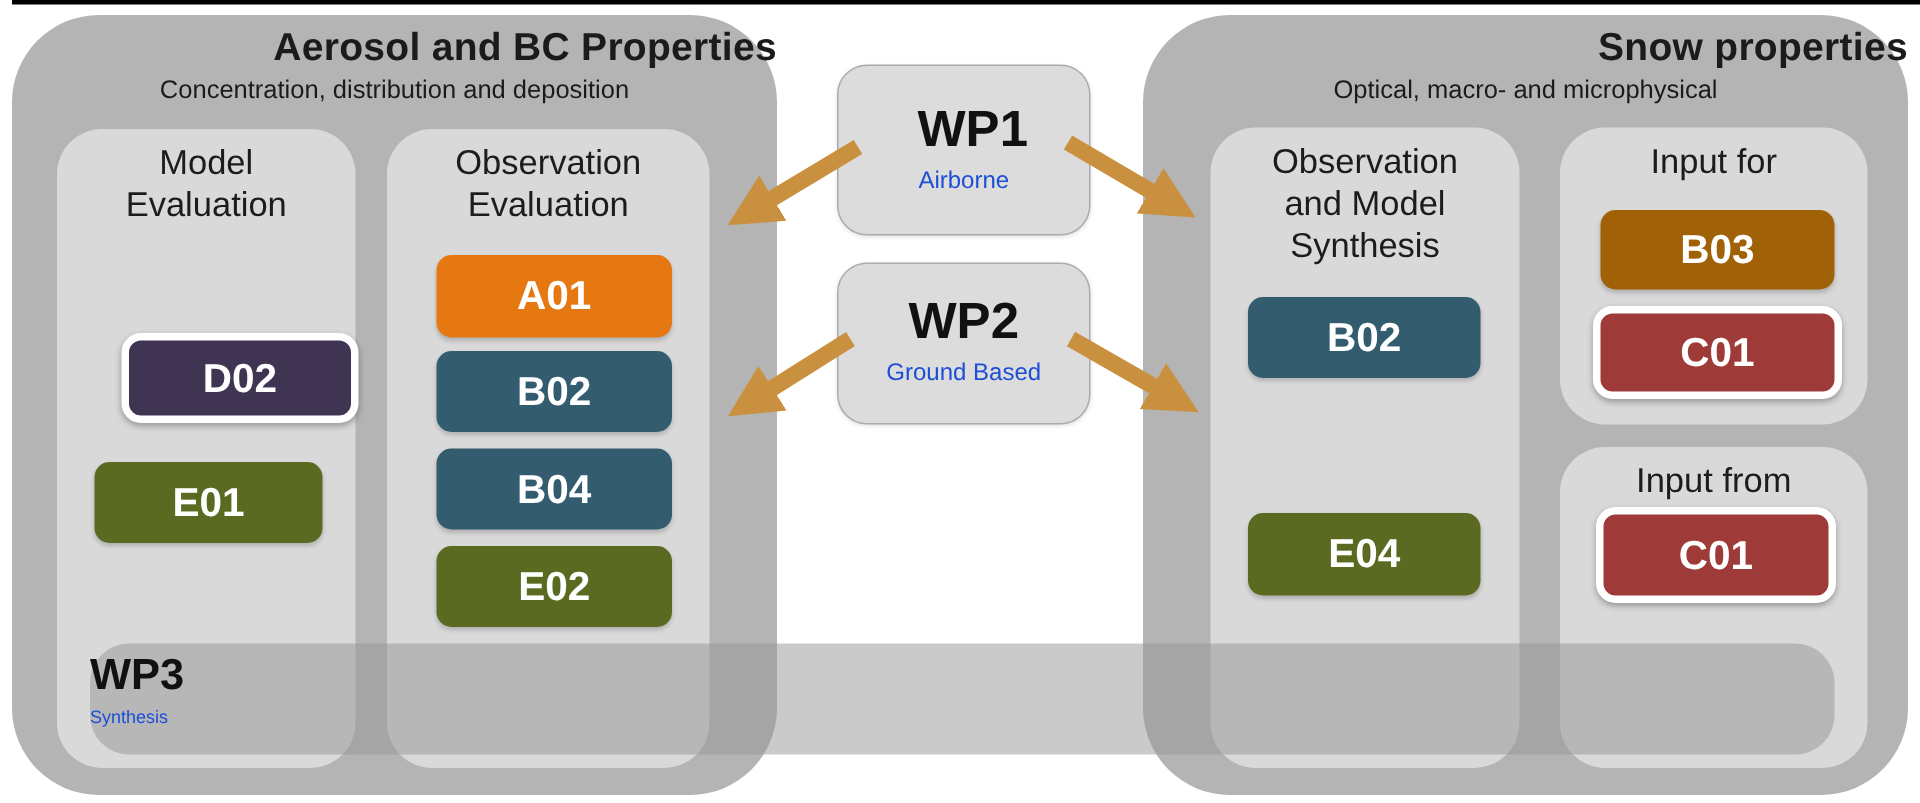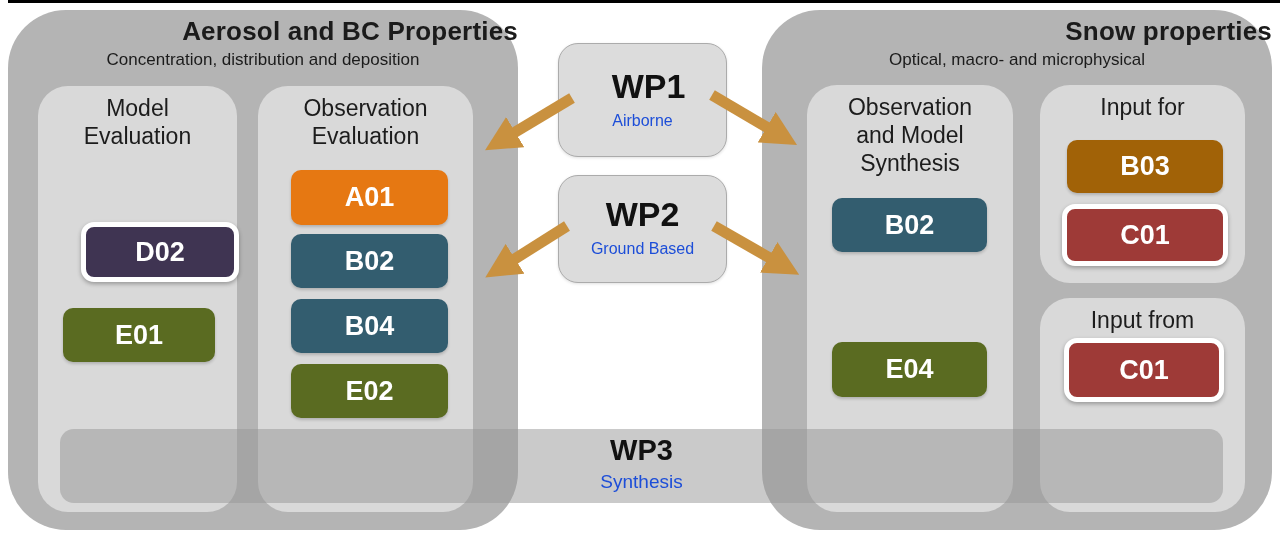--- a/index.html
+++ b/index.html
@@ -26,25 +26,25 @@
     background:#dcdcdc;border:1px solid #ababab;border-radius:20px;z-index:4;
     text-align:center;box-shadow:0 1px 3px rgba(0,0,0,0.12);
   }
   .wp-title{font-size:34px;font-weight:bold;line-height:1;color:#111;}
   .wp-sub{font-size:16px;margin-top:9px;color:#1d4ed8;}
   .wp1{left:558px;top:43px;width:167px;height:112px;}
   .wp1 .wp-title{margin-top:25px;margin-left:12px;}
   .wp2{left:558px;top:175px;width:167px;height:106px;}
   .wp2 .wp-title{margin-top:21px;}
   .wp3-band{
-    left:60px;top:429px;width:1163px;height:74px;border-radius:14px;
-    background:rgba(150,150,150,0.5);z-index:6;text-align:center;
+    left:60px;top:429px;width:1163px;height:74px;border-radius:26px;
+    background:rgba(150,150,150,0.5);z-index:6;text-align:left;
   }
   .wp3-band .wp-title{font-size:29px;margin-top:7px;}
-  .wp3-band .wp-sub{font-size:19px;margin-top:6px;}
+  .wp3-band .wp-sub{font-size:12px;margin-top:6px;}
   .arrows{left:0;top:0;z-index:7;pointer-events:none;}
 </style>
 </head>
 <body>
 
 <div class="stage">
 
   <div class="abs top-line"></div>
 
   <div class="abs outer-panel left"></div>

